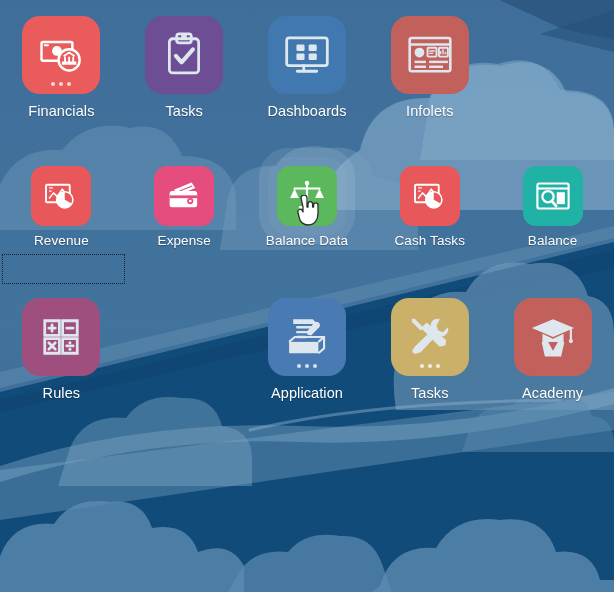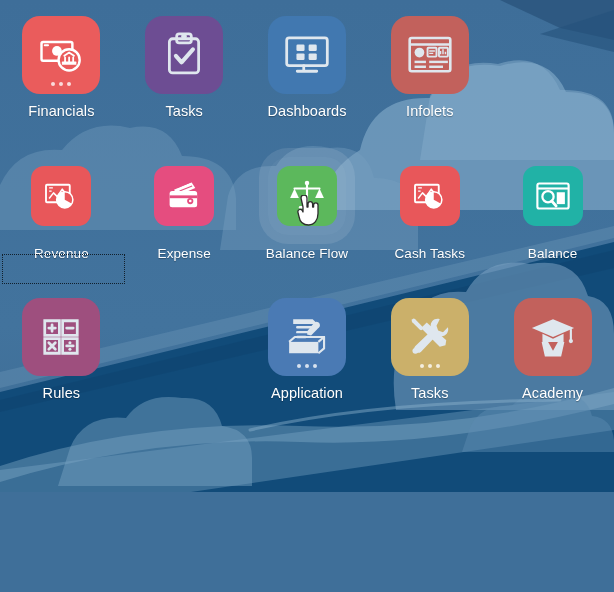--- a/index.html
+++ b/index.html
@@ -5,21 +5,21 @@
 <style>
   html, body {
     margin: 0; padding: 0;
     width: 614px; height: 592px;
     overflow: hidden;
     background: #3f6f99;
     font-family: "Liberation Sans", sans-serif;
   }
   #stage {
     position: relative;
-    width: 614px; height: 492px;
+    width: 614px; height: 592px;
     overflow: hidden;
     background: #8b5cf6;
   }
   
   #bg { position:absolute; inset:0; width:614px; height:592px; }
 
   
   #grid {
     position: absolute;
     inset: 0;
@@ -55,21 +55,21 @@
   .icon-box svg { display:block; }
 
   .label {
     margin-top: 9px;
     color: #ffffff;
     font-size: 14.5px;
     letter-spacing: .1px;
     text-shadow: 0 1px 1px rgba(0,0,0,.30);
     white-space: nowrap;
   }
-  .size-sm .label { font-size: 13.5px; margin-top: 20px; }
+  .size-sm .label { font-size: 13.5px; margin-top: 7px; }
 
   .dots {
     position: absolute;
     bottom: 8px; left: 50%;
     transform: translateX(-50%);
     display: flex; gap: 4px;
   }
   .dots i {
     width: 4px; height: 4px; border-radius: 50%;
     background: rgba(255,255,255,.78);
@@ -256,21 +256,21 @@
           <svg width="40" height="40" viewBox="0 0 64 64">
             <path d="M32 11v38" stroke="#fff" stroke-width="3.4" stroke-linecap="round"></path>
         <circle cx="32" cy="11" r="3.6" fill="#fff"></circle>
         <path d="M12 20h40" stroke="#fff" stroke-width="3.4" stroke-linecap="round"></path>
         <path d="M12 20L5 35h14z" fill="#fff"></path>
         <path d="M52 20l-7 15h14z" fill="#fff"></path>
         <path d="M21 50h22" stroke="#fff" stroke-width="4" stroke-linecap="round"></path>
         <path d="M26 50c0-4 2-6 6-6s6 2 6 6" fill="#fff"></path>
           </svg>
         </div>
-        <div class="label">Balance Flow</div>
+        <div class="label">Balance Data</div>
       </div>
       <div class="tile size-sm">
         <div class="icon-box" style="background: rgb(232, 87, 90);">
           <svg width="40" height="40" viewBox="0 0 64 64">
             <rect x="8" y="14" width="38" height="28" rx="1.5" fill="none" stroke="#fff" stroke-width="3"></rect>
         <path d="M13 36l7-9 6 6 8-12 7 9" fill="none" stroke="#fff" stroke-width="2.4" stroke-linejoin="round"></path>
         <path d="M13 19h6M13 24h4" stroke="#fff" stroke-width="2"></path>
         <circle cx="38" cy="38" r="13" fill="#fff"></circle>
         <path d="M38 38V25a13 13 0 0 1 11 19z" fill="#e8575a"></path>
         <circle cx="38" cy="38" r="13" fill="none" stroke="#fff" stroke-width="2.4"></circle>

